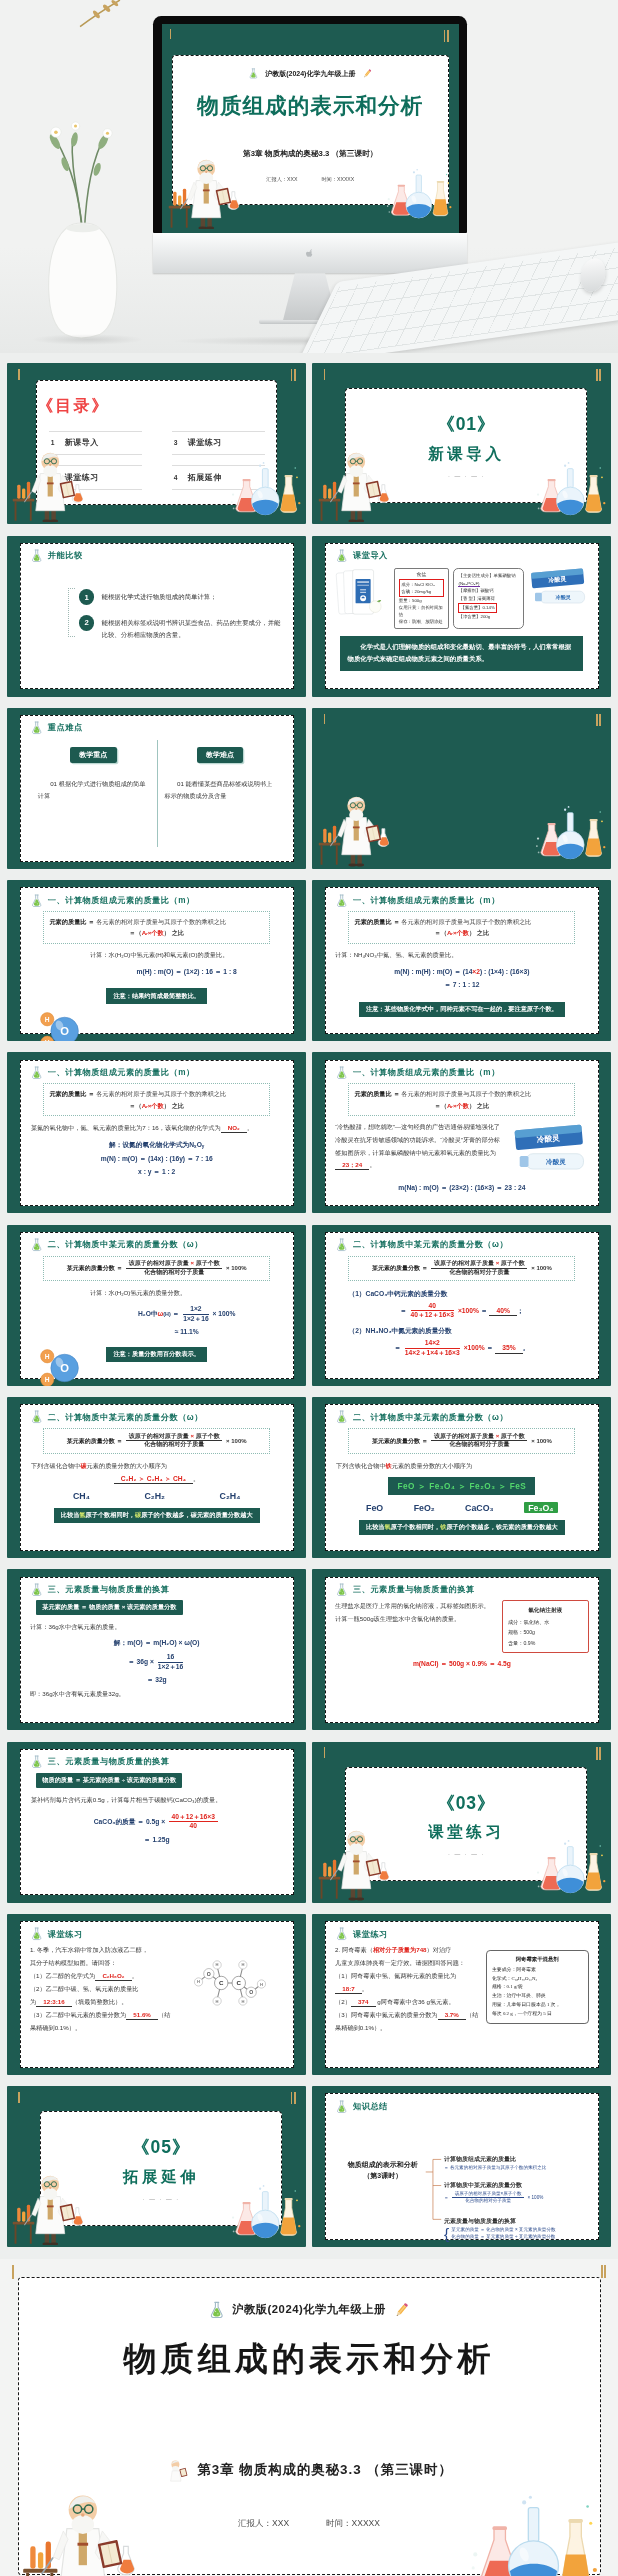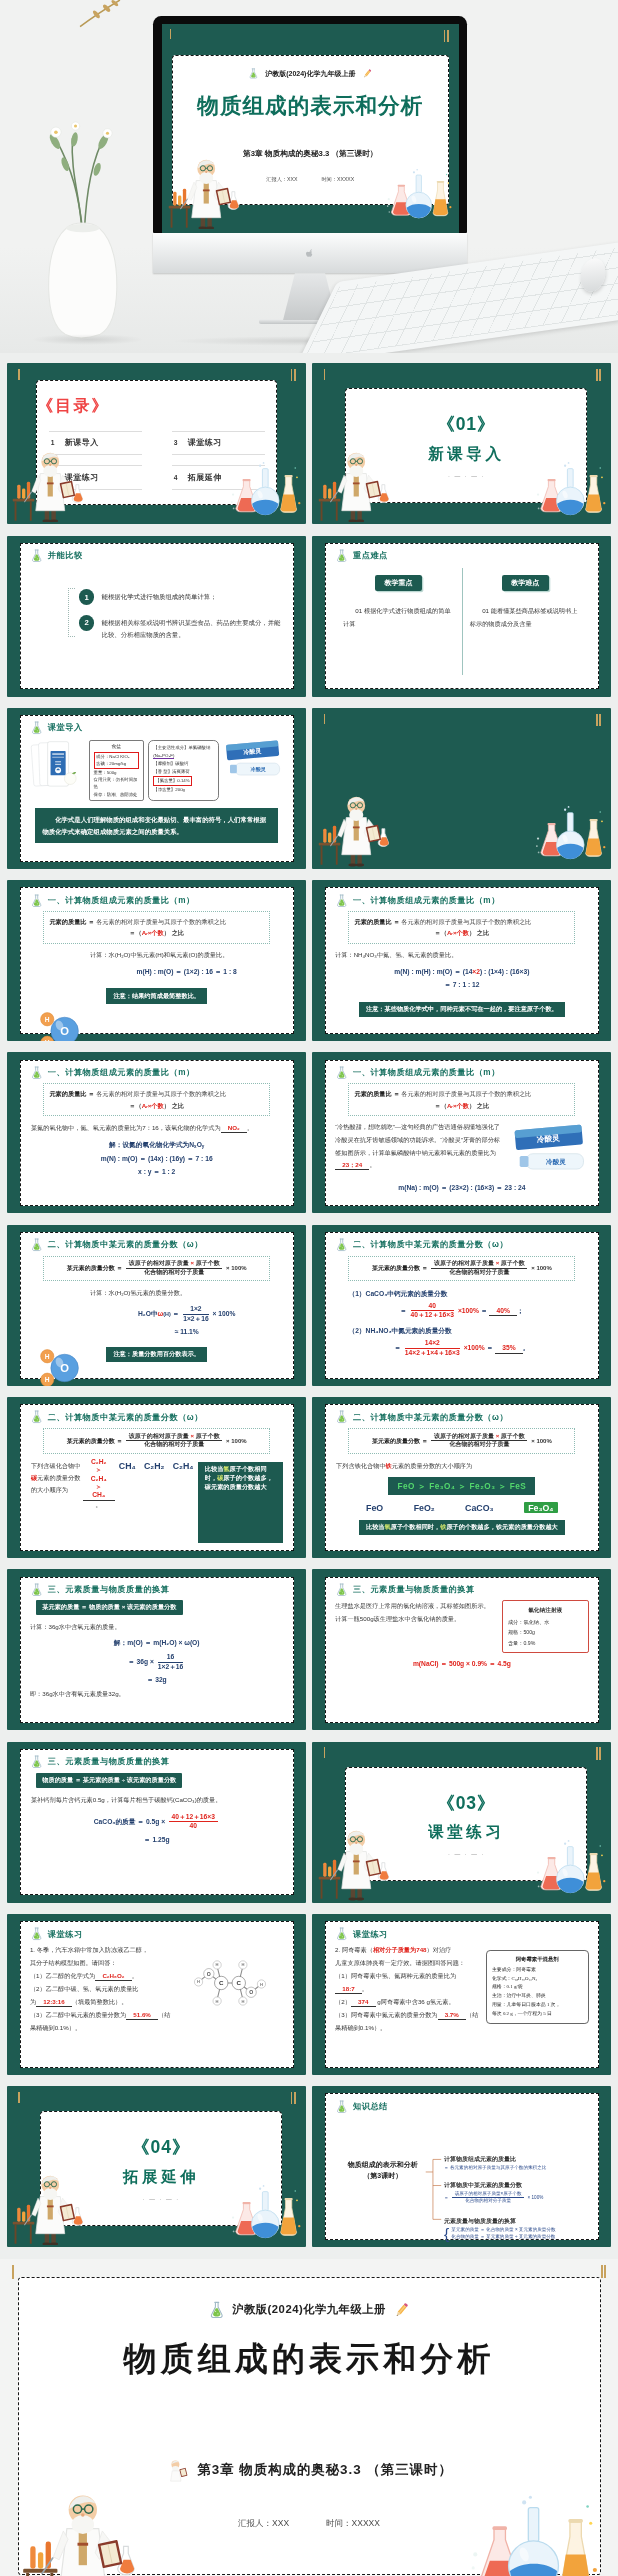--- a/index.html
+++ b/index.html
@@ -519,46 +519,20 @@
       <div class="c-card" data-interactable="false">
         <div class="c-hdr" data-interactable="false">
           <span class="icon" data-interactable="false">
             <svg viewBox="0 0 26 26">
               <path d="M10 2h6M11 2v7L5.2 20.6a2.7 2.7 0 0 0 2.5 3.8h10.6a2.7 2.7 0 0 0 2.5-3.8L15 9V2" fill="none" stroke="#9fb9c6" stroke-width="1.6" stroke-linecap="round"></path>
               <path d="M8.1 17.8l3.5-7.1h2.8l3.5 7.1c1.3 2.7.3 5.2-4.9 5.2s-6.2-2.5-4.9-5.2z" fill="#7cc44a"></path>
               <circle cx="11.2" cy="15.4" r="1" fill="#d9efc8"></circle>
               <circle cx="14.6" cy="19" r="1.3" fill="#a8d982"></circle>
             </svg>
           </span>
-          <div class="c-title" data-interactable="false">重点难点</div>
-        </div>
-        <div class="kp" data-interactable="false">
-          <div class="kp-div" data-interactable="false"></div>
-          <div class="kp-col" data-interactable="false">
-            <div class="kp-badge" data-interactable="false">教学重点</div>
-            <div class="kp-text" data-interactable="false">01 根据化学式进行物质组成的简单计算</div>
-          </div>
-          <div class="kp-col" data-interactable="false">
-            <div class="kp-badge" data-interactable="false">教学难点</div>
-            <div class="kp-text" data-interactable="false">01 能看懂某些商品标签或说明书上标示的物质成分及含量</div>
-          </div>
-        </div>
-      </div>
-    </div>
-    <div class="slide" data-interactable="true">
-      <div class="c-card" data-interactable="false">
-        <div class="c-hdr" data-interactable="false">
-          <span class="icon" data-interactable="false">
-            <svg viewBox="0 0 26 26">
-              <path d="M10 2h6M11 2v7L5.2 20.6a2.7 2.7 0 0 0 2.5 3.8h10.6a2.7 2.7 0 0 0 2.5-3.8L15 9V2" fill="none" stroke="#9fb9c6" stroke-width="1.6" stroke-linecap="round"></path>
-              <path d="M8.1 17.8l3.5-7.1h2.8l3.5 7.1c1.3 2.7.3 5.2-4.9 5.2s-6.2-2.5-4.9-5.2z" fill="#7cc44a"></path>
-              <circle cx="11.2" cy="15.4" r="1" fill="#d9efc8"></circle>
-              <circle cx="14.6" cy="19" r="1.3" fill="#a8d982"></circle>
-            </svg>
-          </span>
           <div class="c-title" data-interactable="false">课堂导入</div>
         </div>
         <div class="intro-row" data-interactable="false">
           <div class="iimg" data-interactable="false"><svg viewBox="0 0 130 115">
               <g transform="rotate(-4 40 60)">
                 <rect x="6" y="10" width="38" height="98" rx="5" fill="#fff" stroke="#d4d9db"></rect>
               </g>
               <g transform="rotate(-2 55 60)">
                 <rect x="22" y="6" width="40" height="102" rx="5" fill="#fff" stroke="#d4d9db"></rect>
               </g>
@@ -599,20 +573,46 @@
                 <rect x="26" y="54" width="104" height="28" rx="12" fill="#eef6fb" stroke="#c6d8e2"></rect>
                 <rect x="14" y="58" width="16" height="20" rx="3" fill="#9fc6e8"></rect>
                 <text x="80" y="72" font-size="12" fill="#2e6db4" font-weight="bold" text-anchor="middle" font-family="sans-serif">冷酸灵</text>
               </g>
             </svg></div>
         </div>
         <div class="intro-note" data-interactable="false">化学式是人们理解物质的组成和变化最贴切、最丰富的符号，人们常常根据物质化学式来确定组成物质元素之间的质量关系。</div>
       </div>
     </div>
     <div class="slide" data-interactable="true">
+      <div class="c-card" data-interactable="false">
+        <div class="c-hdr" data-interactable="false">
+          <span class="icon" data-interactable="false">
+            <svg viewBox="0 0 26 26">
+              <path d="M10 2h6M11 2v7L5.2 20.6a2.7 2.7 0 0 0 2.5 3.8h10.6a2.7 2.7 0 0 0 2.5-3.8L15 9V2" fill="none" stroke="#9fb9c6" stroke-width="1.6" stroke-linecap="round"></path>
+              <path d="M8.1 17.8l3.5-7.1h2.8l3.5 7.1c1.3 2.7.3 5.2-4.9 5.2s-6.2-2.5-4.9-5.2z" fill="#7cc44a"></path>
+              <circle cx="11.2" cy="15.4" r="1" fill="#d9efc8"></circle>
+              <circle cx="14.6" cy="19" r="1.3" fill="#a8d982"></circle>
+            </svg>
+          </span>
+          <div class="c-title" data-interactable="false">重点难点</div>
+        </div>
+        <div class="kp" data-interactable="false">
+          <div class="kp-div" data-interactable="false"></div>
+          <div class="kp-col" data-interactable="false">
+            <div class="kp-badge" data-interactable="false">教学重点</div>
+            <div class="kp-text" data-interactable="false">01 根据化学式进行物质组成的简单计算</div>
+          </div>
+          <div class="kp-col" data-interactable="false">
+            <div class="kp-badge" data-interactable="false">教学难点</div>
+            <div class="kp-text" data-interactable="false">01 能看懂某些商品标签或说明书上标示的物质成分及含量</div>
+          </div>
+        </div>
+      </div>
+    </div>
+    <div class="slide" data-interactable="true">
       <span class="tickL" data-interactable="false"></span>
       <span class="tickR" data-interactable="false"></span>
       <div class="deco-sci" data-interactable="false">
         <svg viewBox="0 0 210 260">
           <g>
             <rect x="2" y="196" width="58" height="7" rx="2" fill="#7a5230"></rect>
             <rect x="7" y="203" width="5" height="52" fill="#6b4628"></rect>
             <rect x="48" y="203" width="5" height="52" fill="#6b4628"></rect>
             <rect x="14" y="158" width="9" height="38" rx="4" fill="#ef8a3c"></rect>
             <rect x="27" y="168" width="9" height="28" rx="4" fill="#f2a33c"></rect>
@@ -895,21 +895,21 @@
             </svg>
           </span>
           <div class="c-title" data-interactable="false">二、计算物质中某元素的质量分数（ω）</div>
         </div>
         <div class="fbox" data-interactable="false">
           <div class="fb-om" data-interactable="false"><span class="k">某元素的质量分数 ＝</span> <span class="frac">
               <span class="fn">该原子的相对原子质量 <span class="red">×</span> 原子个数</span>
               <span class="fd">化合物的相对分子质量</span>
             </span> × 100%</div>
         </div>
-        <div data-interactable="false" style="flex: 1 1 0%; display: flex; flex-direction: row;">
+        <div data-interactable="false" style="flex: 1 1 0%; display: flex; flex-direction: column;">
           <div class="prob" data-interactable="false">下列含碳化合物中<span class="red">碳</span>元素的质量分数的大小顺序为</div>
           <div class="ansline" data-interactable="false"><span class="ans">C₂H₂ ＞ C₂H₄ ＞ CH₄</span>。</div>
           <div class="formula-row" data-interactable="false">
             <span data-interactable="false">CH₄</span>
             <span data-interactable="false">C₂H₂</span>
             <span data-interactable="false">C₂H₄</span>
           </div>
           <div class="notebar" data-interactable="false">比较当<span class="ylw">氢</span>原子个数相同时，<span class="ylw">碳</span>原子的个数越多，碳元素的质量分数越大</div>
         </div>
       </div>
@@ -1198,21 +1198,21 @@
               <div data-interactable="false">每次 0.2 g，一个疗程为 5 日</div>
             </div>
           </div>
         </div>
       </div>
     </div>
     <div class="slide" data-interactable="true">
       <span class="tickL" data-interactable="false"></span>
       <span class="tickR" data-interactable="false"></span>
       <div class="sec-card" data-interactable="false">
-        <div class="sec-num" data-interactable="false">《04》</div>
+        <div class="sec-num" data-interactable="false">《05》</div>
         <div class="sec-name" data-interactable="false">拓展延伸</div>
         <div class="sec-marks" data-interactable="false">· — · — ·</div>
       </div>
       <div class="deco-sci" data-interactable="false">
         <svg viewBox="0 0 210 260">
           <g>
             <rect x="2" y="196" width="58" height="7" rx="2" fill="#7a5230"></rect>
             <rect x="7" y="203" width="5" height="52" fill="#6b4628"></rect>
             <rect x="48" y="203" width="5" height="52" fill="#6b4628"></rect>
             <rect x="14" y="158" width="9" height="38" rx="4" fill="#ef8a3c"></rect>

